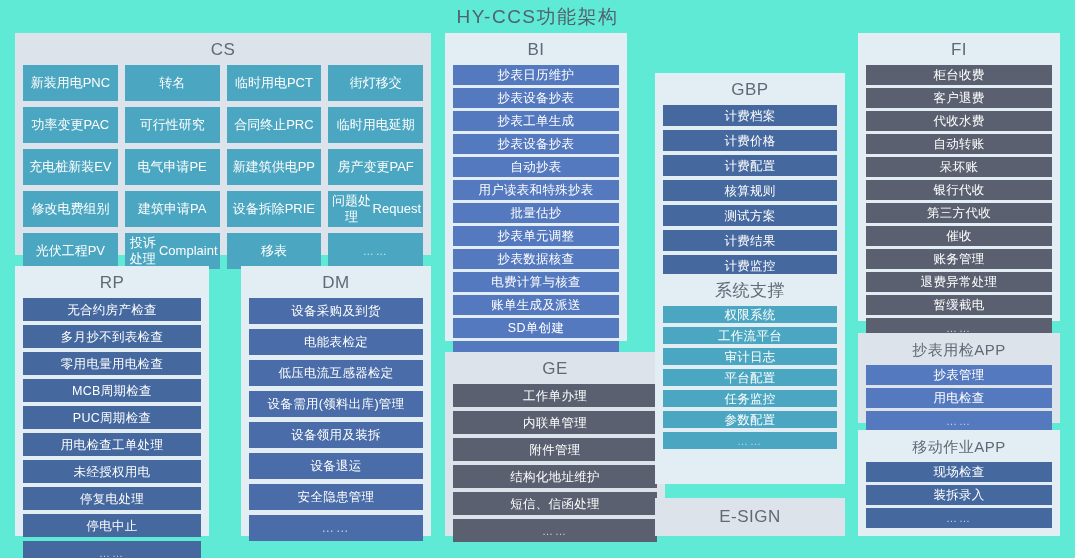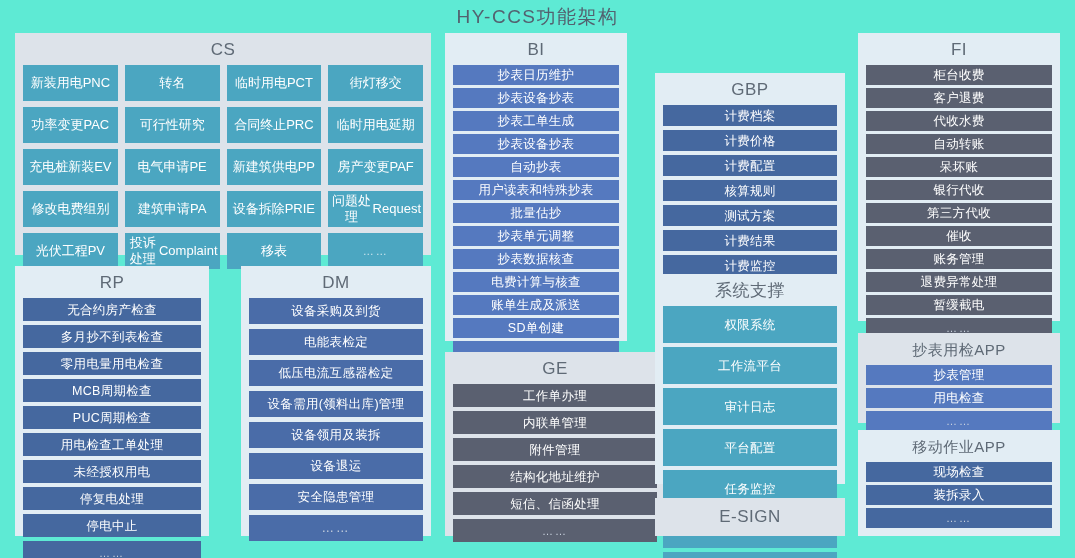--- a/index.html
+++ b/index.html
@@ -107,21 +107,21 @@
   #panel-fi   { left: 858px; top: 33px;  width: 202px; height: 288px; }
   #panel-app1 { left: 858px; top: 333px; width: 202px; height: 90px; }
   #panel-app2 { left: 858px; top: 430px; width: 202px; height: 106px; }
 
   #panel-dm .item { height: 26px; font-size: 12.5px; }
   #panel-dm .list { gap: 5px; }
   #panel-rp .item { height: 23px; }
   #panel-rp .list { gap: 4px; }
   #panel-ge .item { height: 23px; }
   #panel-ge .list { gap: 4px; }
-  #panel-sys .item { height: 37px; }
+  #panel-sys .item { height: 17px; }
   #panel-sys .list { gap: 4px; }
   #panel-gbp .item { height: 21px; }
   #panel-gbp .list { gap: 4px; }
   #panel-esign { display:flex; align-items:center; justify-content:center; padding:0; }
   #panel-esign .panel-title { padding: 0; text-align: center; }
 </style>
 </head>
 <body>
 
 <div id="root">

